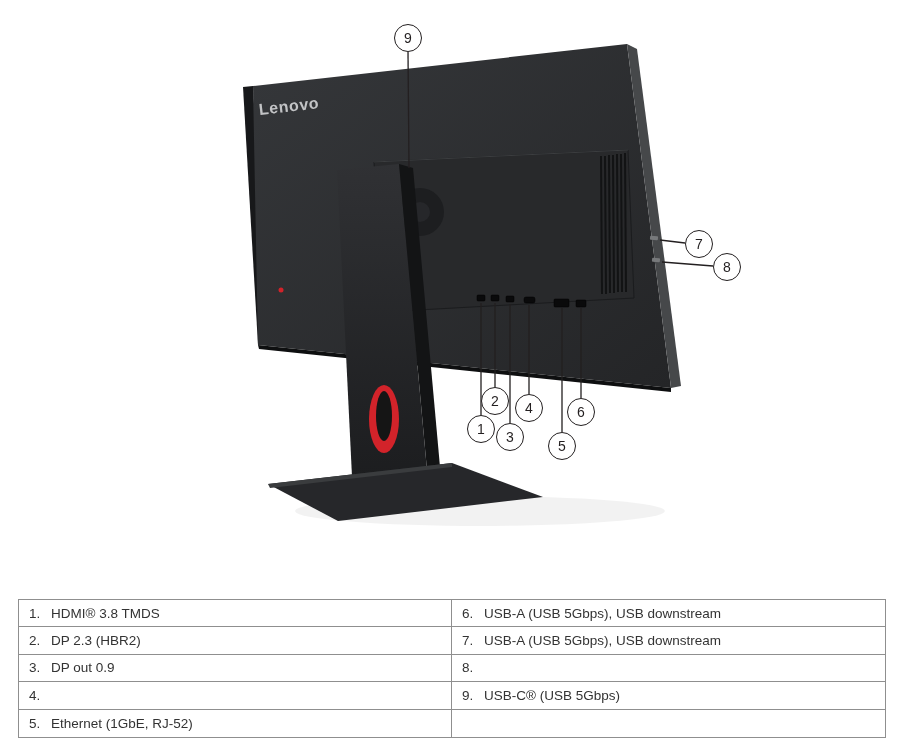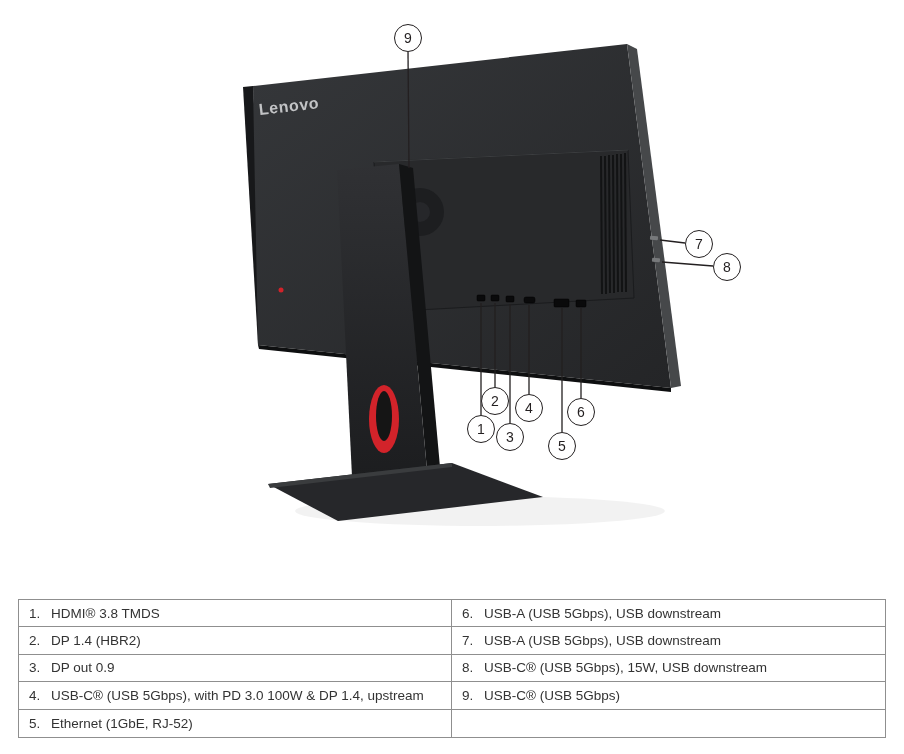--- a/index.html
+++ b/index.html
@@ -132,39 +132,37 @@
       <span class="num">1.</span>
       <span class="lbl">HDMI® 3.8 TMDS</span>
     </div>
     <div class="cell">
       <span class="num">6.</span>
       <span class="lbl">USB-A (USB 5Gbps), USB downstream</span>
     </div>
 
     <div class="cell">
       <span class="num">2.</span>
-      <span class="lbl">DP 1.4 (HBR2)</span>
+      <span class="lbl">DP 2.3 (HBR2)</span>
     </div>
     <div class="cell">
       <span class="num">7.</span>
       <span class="lbl">USB-A (USB 5Gbps), USB downstream</span>
     </div>
 
     <div class="cell">
       <span class="num">3.</span>
       <span class="lbl">DP out 0.9</span>
     </div>
     <div class="cell">
       <span class="num">8.</span>
-      <span class="lbl">USB-C® (USB 5Gbps), 15W, USB downstream</span>
     </div>
 
     <div class="cell">
       <span class="num">4.</span>
-      <span class="lbl">USB-C® (USB 5Gbps), with PD 3.0 100W &amp; DP 1.4, upstream</span>
     </div>
     <div class="cell">
       <span class="num">9.</span>
       <span class="lbl">USB-C® (USB 5Gbps)</span>
     </div>
 
     <div class="cell">
       <span class="num">5.</span>
       <span class="lbl">Ethernet (1GbE, RJ-52)</span>
     </div>

